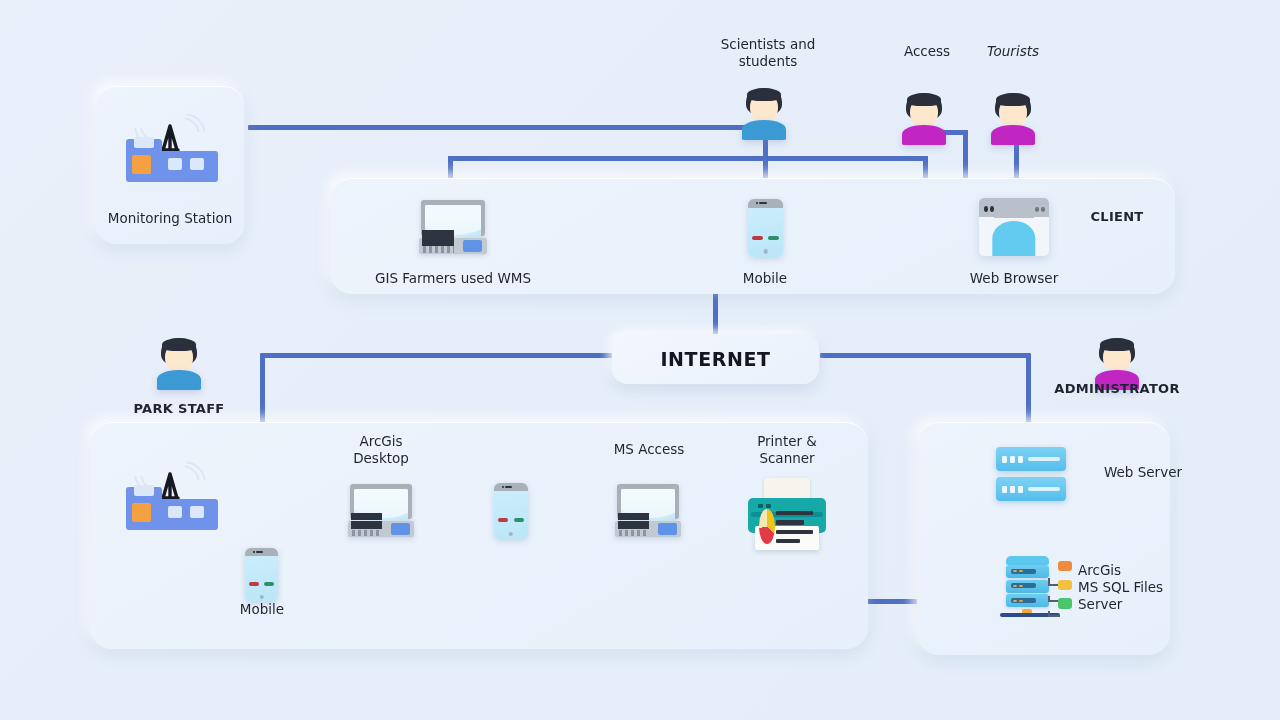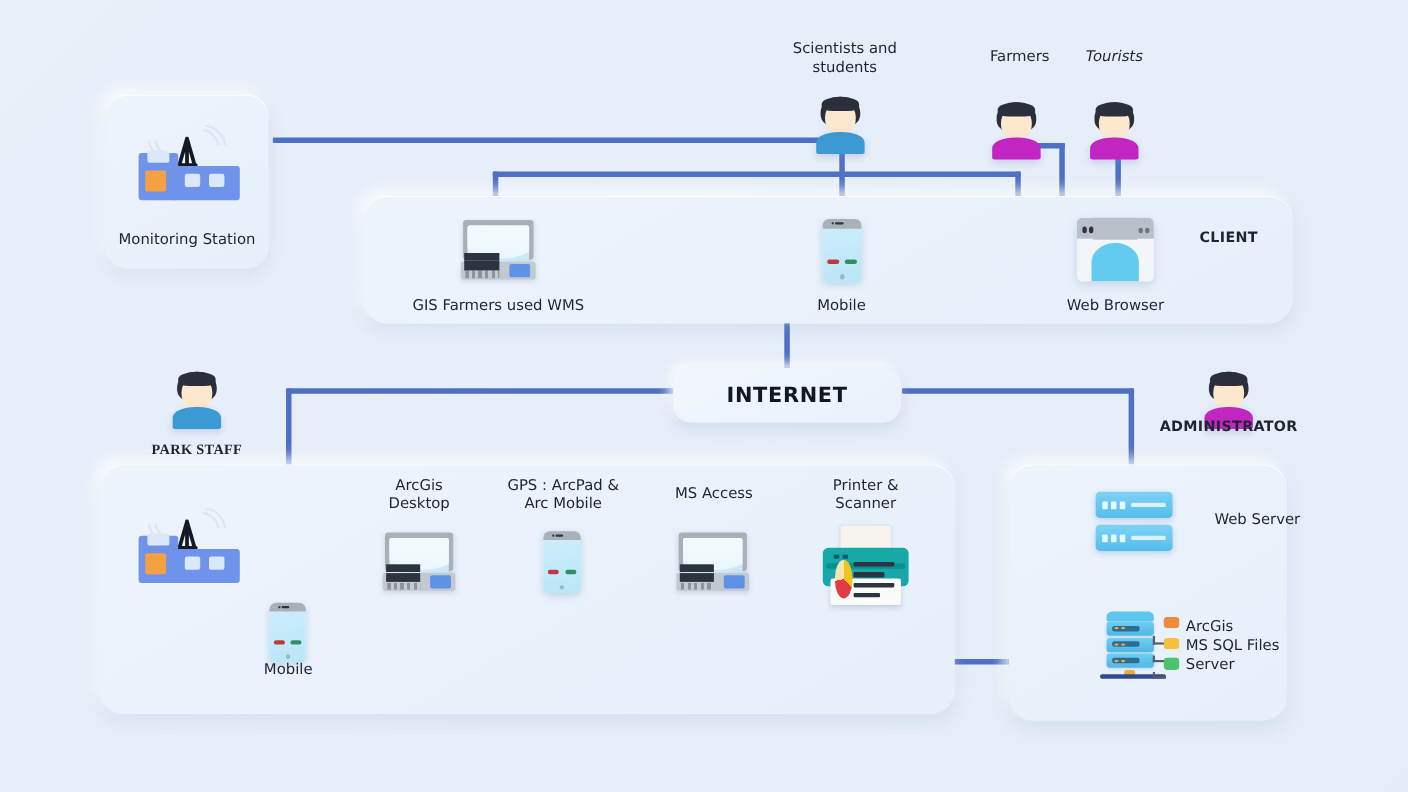--- a/index.html
+++ b/index.html
@@ -293,21 +293,21 @@
 
   <div class="node" style="left:900px;top:93px;width:48px;height:52px;">
     <div class="person" style="width:48px;height:52px;">
       <div class="hair" style="width:36px;height:28px;"></div>
       <div class="face" style="width:28px;height:30px;top:5px;"></div>
       <div class="fringe" style="width:34px;height:13px;"></div>
       <div class="neck" style="width:13px;height:9px;top:30px;"></div>
       <div class="body" style="width:44px;height:20px;background:#c226c2;"></div>
     </div>
   </div>
-  <div class="lbl" style="left:862px;top:43px;width:130px;">Farmers</div>
+  <div class="lbl" style="left:862px;top:43px;width:130px;">Access</div>
 
   <div class="node" style="left:989px;top:93px;width:48px;height:52px;">
     <div class="person" style="width:48px;height:52px;">
       <div class="hair" style="width:36px;height:28px;"></div>
       <div class="face" style="width:28px;height:30px;top:5px;"></div>
       <div class="fringe" style="width:34px;height:13px;"></div>
       <div class="neck" style="width:13px;height:9px;top:30px;"></div>
       <div class="body" style="width:44px;height:20px;background:#c226c2;"></div>
     </div>
   </div>
@@ -358,21 +358,21 @@
 
   <div class="node" style="left:155px;top:338px;width:48px;height:52px;">
     <div class="person" style="width:48px;height:52px;">
       <div class="hair" style="width:36px;height:28px;"></div>
       <div class="face" style="width:28px;height:30px;top:5px;"></div>
       <div class="fringe" style="width:34px;height:13px;"></div>
       <div class="neck" style="width:13px;height:9px;top:30px;"></div>
       <div class="body" style="width:44px;height:20px;background:#3b9ad4;"></div>
     </div>
   </div>
-  <div class="lbl bold" style="left:119px;top:400px;width:120px;font-family:Liberation Serif, serif;">PARK STAFF</div>
+  <div class="lbl bold" style="left:119px;top:400px;width:120px;">PARK STAFF</div>
 
   <div class="node" style="left:1093px;top:338px;width:48px;height:52px;">
     <div class="person" style="width:48px;height:52px;">
       <div class="hair" style="width:36px;height:28px;"></div>
       <div class="face" style="width:28px;height:30px;top:5px;"></div>
       <div class="fringe" style="width:34px;height:13px;"></div>
       <div class="neck" style="width:13px;height:9px;top:30px;"></div>
       <div class="body" style="width:44px;height:20px;background:#c226c2;"></div>
     </div>
   </div>
@@ -427,22 +427,20 @@
   <div class="node" style="left:494px;top:483px;width:34px;height:56px;">
     <div class="mob" style="width:34px;height:56px;">
       <div class="top"></div>
         <div class="cam"></div>
         <div class="spk"></div>
       <div class="r"></div>
         <div class="g"></div>
         <div class="home"></div>
     </div>
   </div>
-  <div class="lbl" style="left:442px;top:433px;width:140px;">GPS : ArcPad  &amp;
-Arc Mobile</div>
 
   <div class="node" style="left:617px;top:484px;width:62px;height:53px;">
     <div class="pc" style="width:62px;height:53px;">
       <div class="mon"></div>
         <div class="scr"></div>
         <div class="scrarc"></div>
       <div class="mdots"></div>
       <div class="base"></div>
         <div class="kb2"></div>
         <div class="kb"></div>

